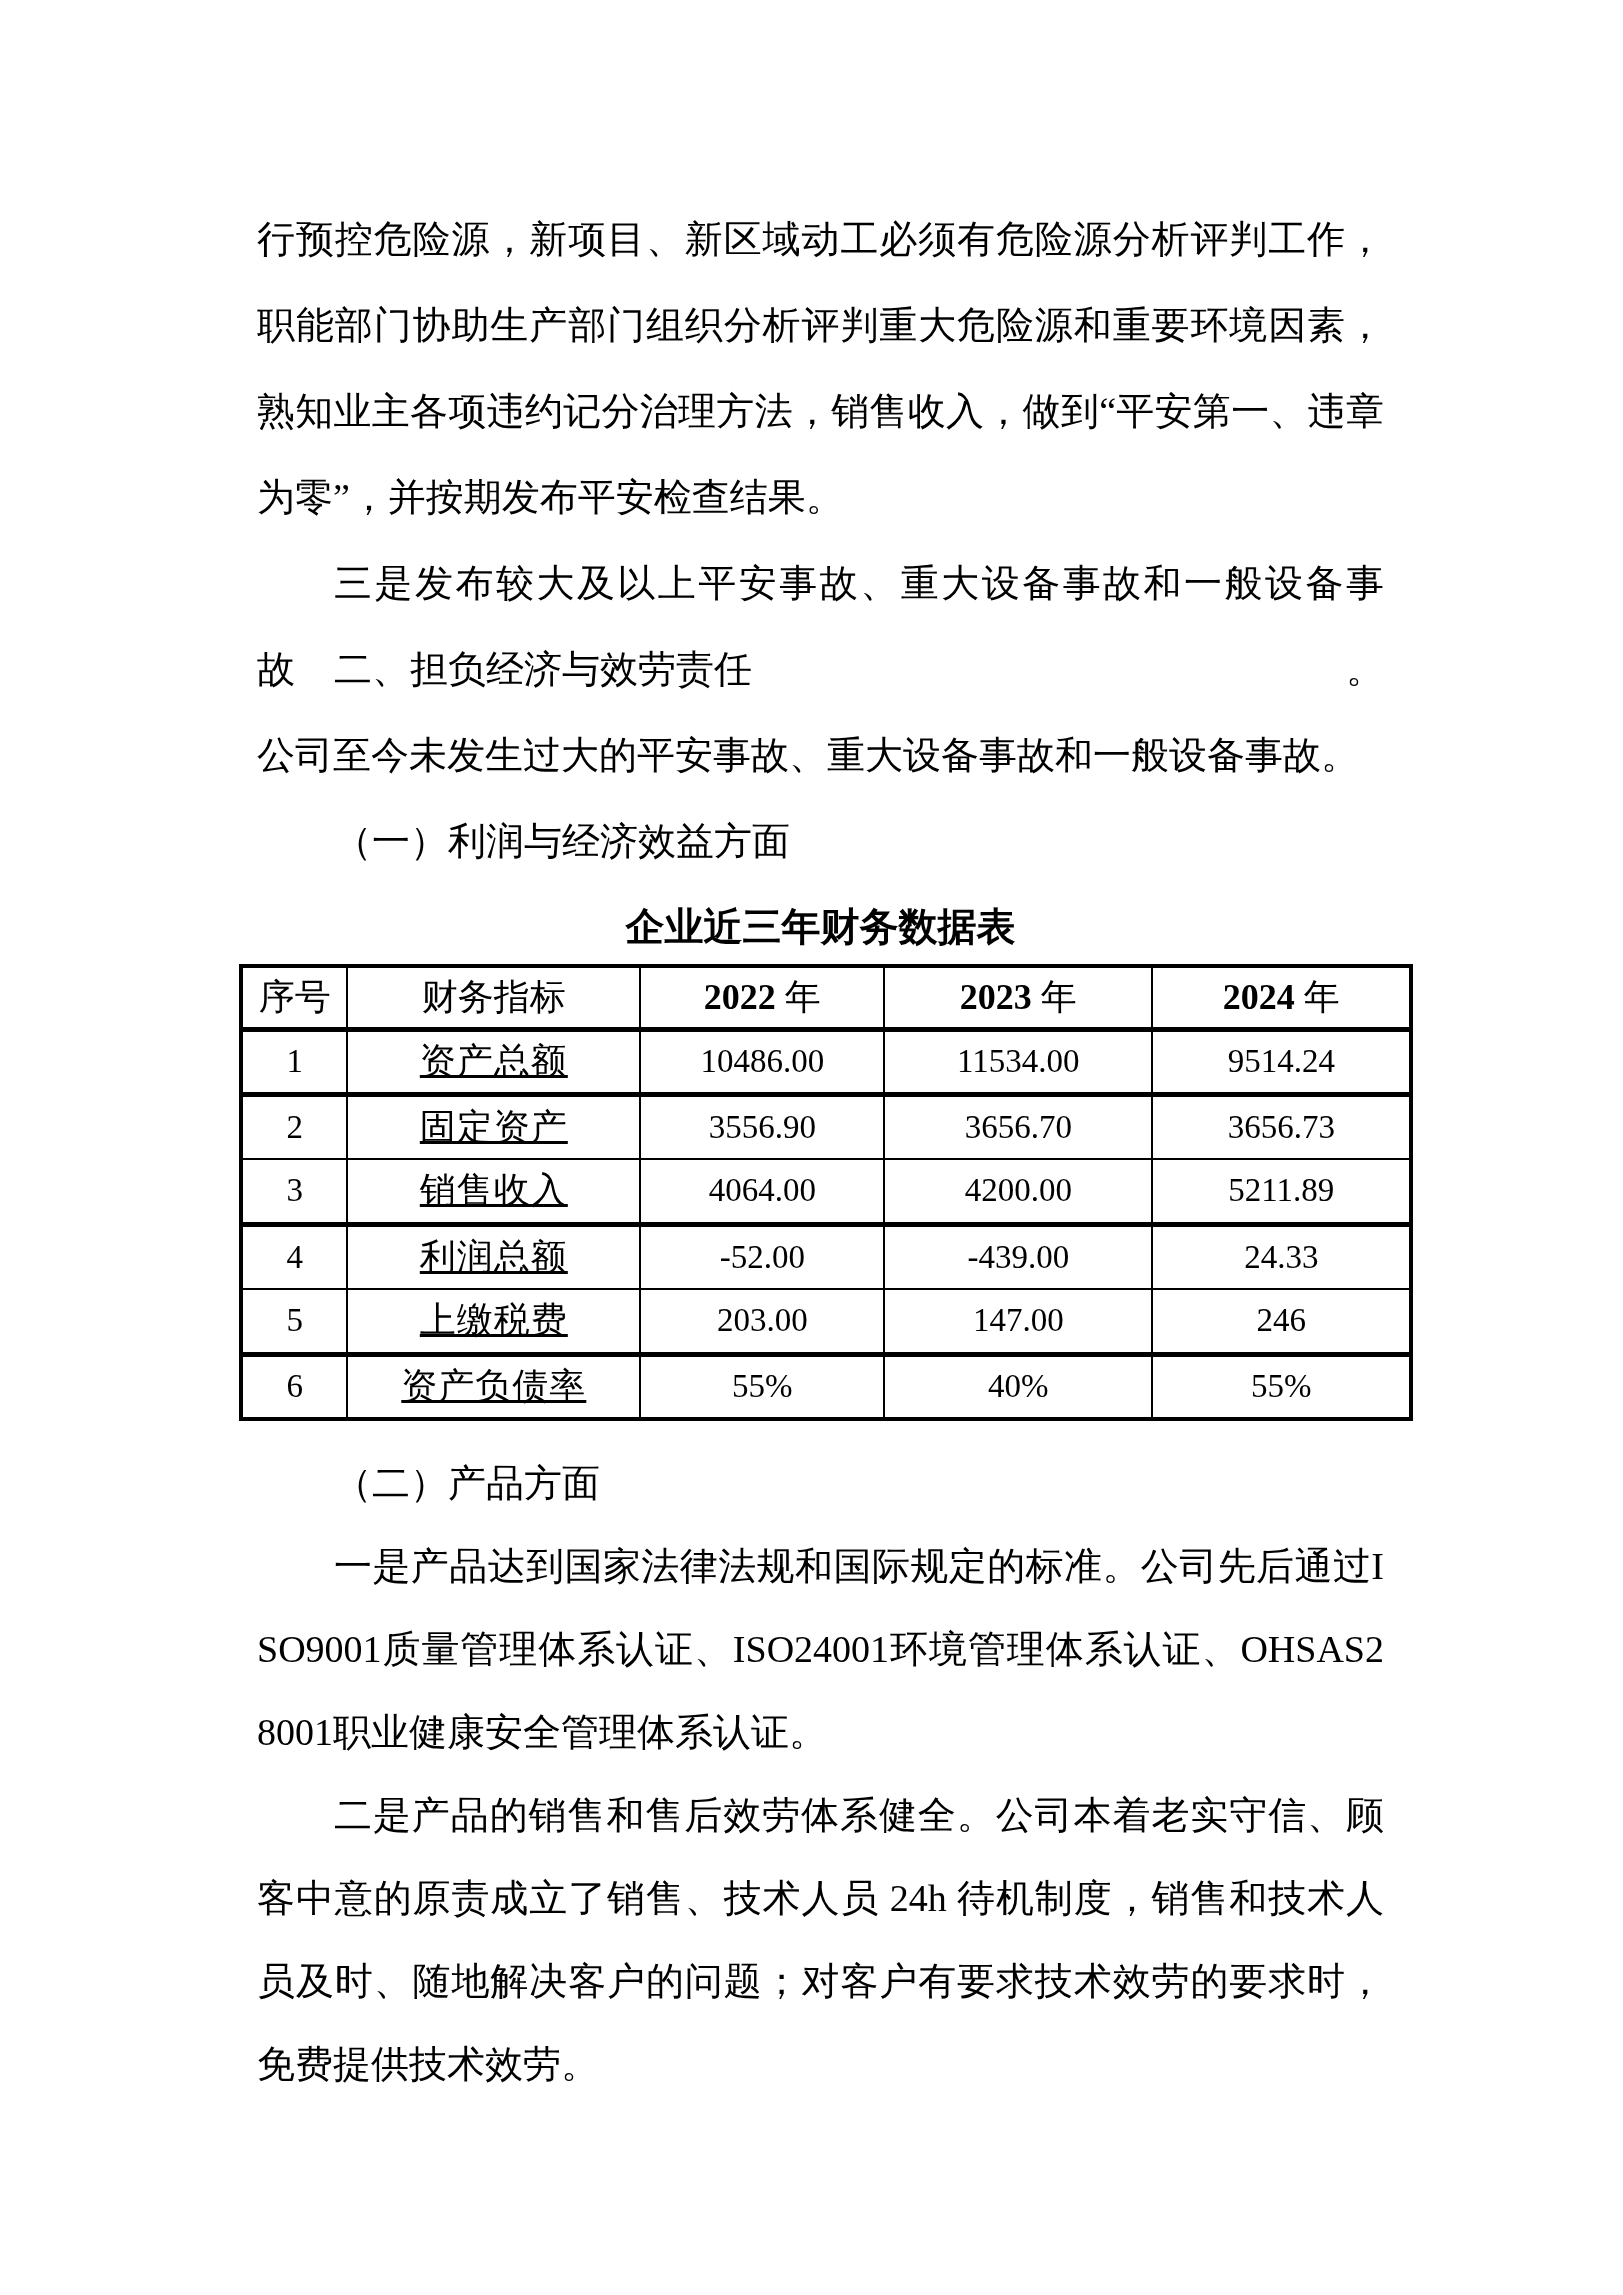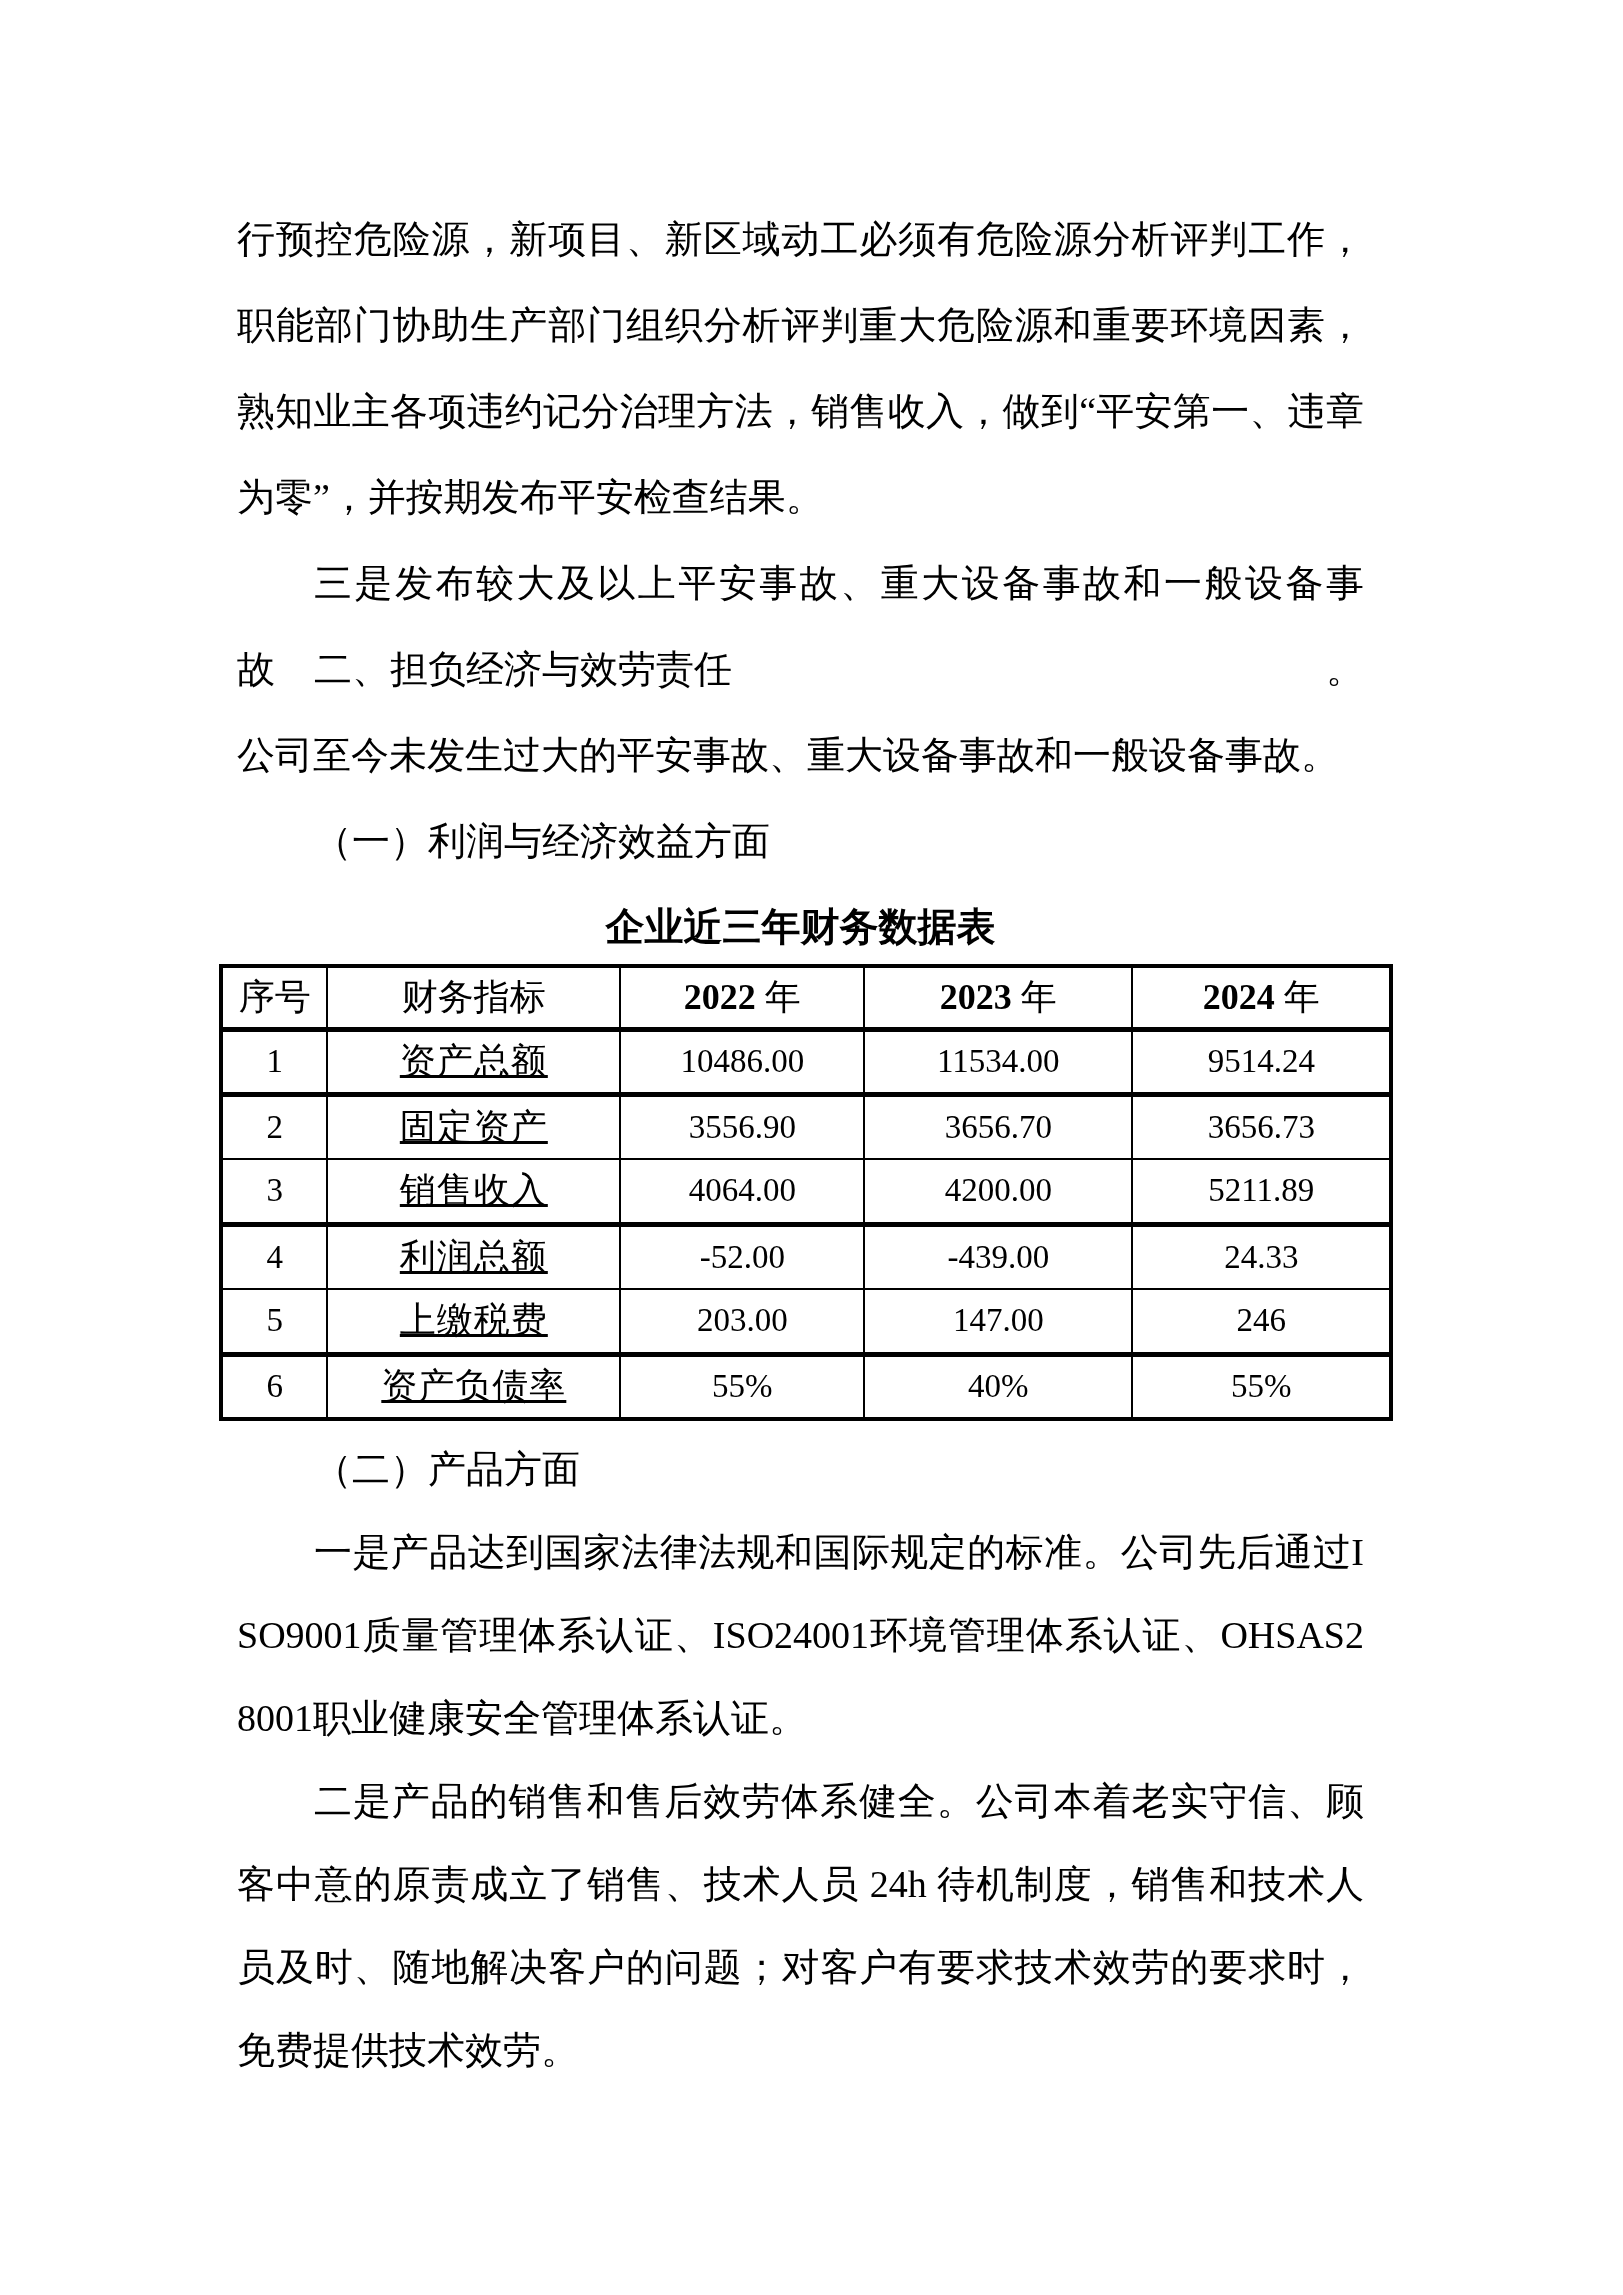--- a/index.html
+++ b/index.html
@@ -7,21 +7,21 @@
   .page {
     position:relative;
     width:1623px; height:2295px;
     background:#ffffff;
     color:#000;
     font-family:"Liberation Serif","DejaVu Serif",serif;
     overflow:hidden;
   }
   .content {
     position:absolute;
-    left:237px; top:196px;
+    left:257px; top:196px;
     width:1127px;
     font-size:38px;
   }
   
   .pline {
     height:86px; line-height:86px;
     text-align:justify;
     text-align-last:justify;
     white-space:normal;
   }
@@ -32,21 +32,21 @@
   
   .caption-line { position:relative; height:86px; line-height:86px; }
   .caption-title {
     position:absolute; left:50%; transform:translateX(-50%);
     font-weight:bold; font-size:39px; white-space:nowrap;
   }
   .caption-unit { position:absolute; right:0; font-size:38px; white-space:nowrap; }
 
   
   table.fin {
-    margin-left:-17.7px; margin-top:-5.9px; margin-bottom:7px;
+    margin-left:-17.7px; margin-top:-5.9px; margin-bottom:21px;
     width:1169px;
     border-collapse:collapse; table-layout:fixed;
     border:4.4px solid #000;
   }
   table.fin th, table.fin td {
     border:2.9px solid #000;
     text-align:center; vertical-align:middle;
     font-weight:normal;
     padding:0;
   }

